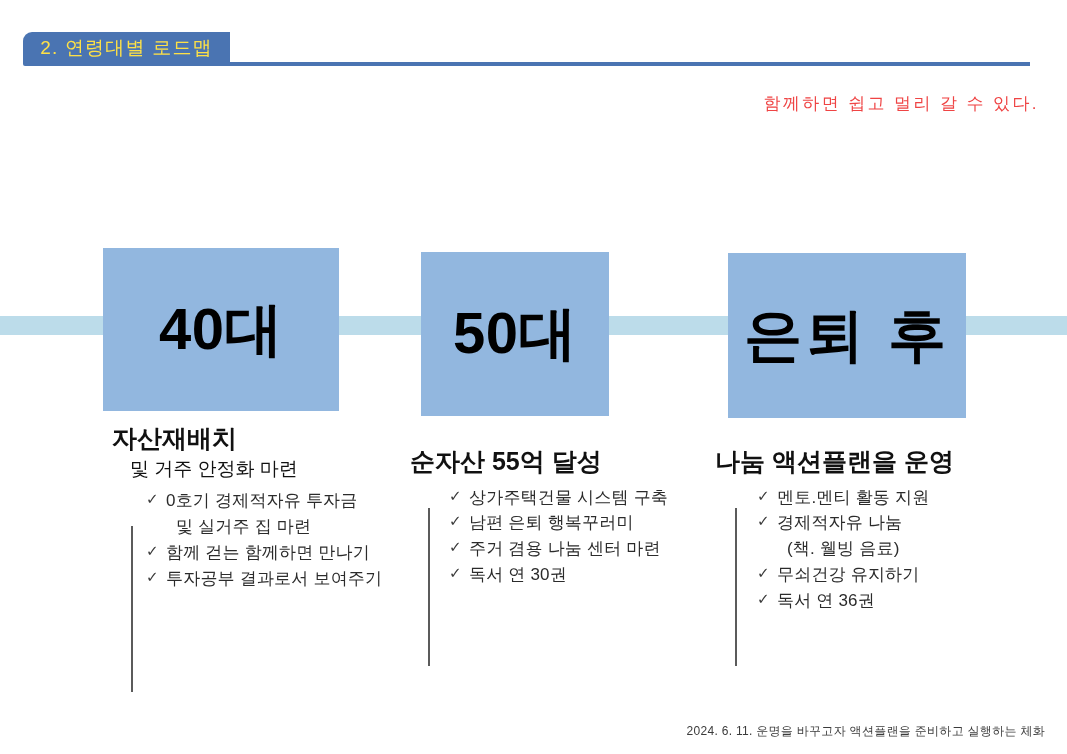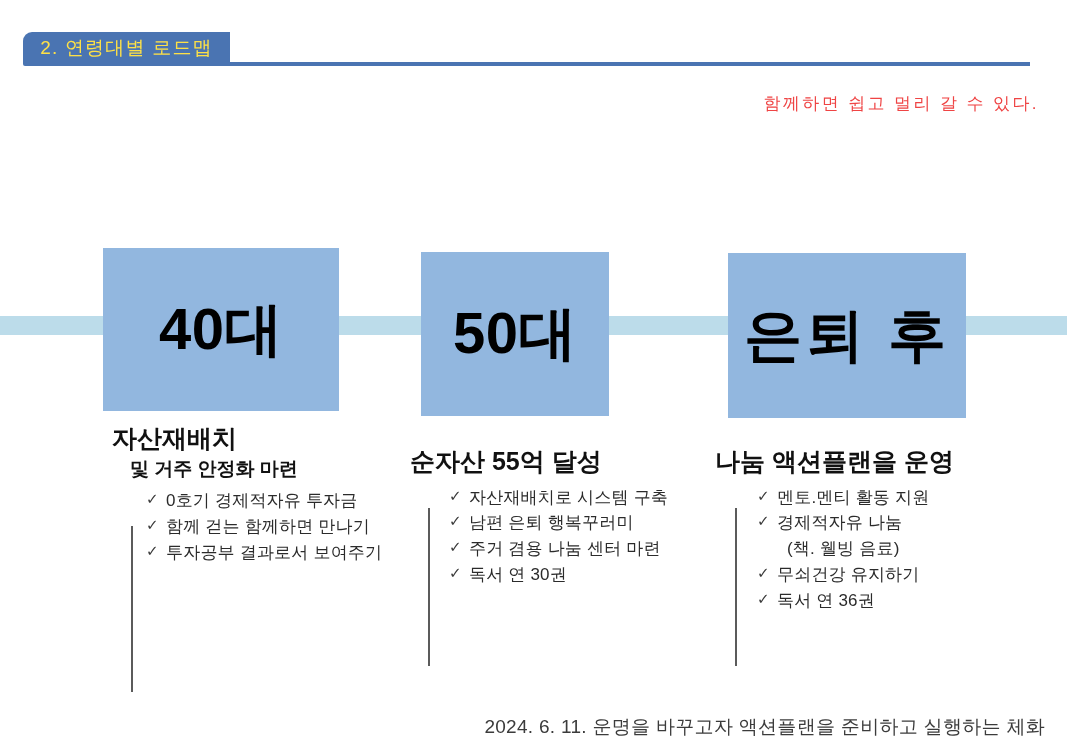--- a/index.html
+++ b/index.html
@@ -106,21 +106,21 @@
   .col-heading {
     font-size: 25px;
     font-weight: bold;
     color: #111111;
     line-height: 1.18;
     white-space: nowrap;
     margin: 0;
   }
   .col-subheading {
     font-size: 19px;
-    font-weight: bold;
+    font-weight: normal;
     color: #111111;
     line-height: 1.2;
     white-space: nowrap;
     margin: 4px 0 0 18px;
   }
 
   .bullet-wrap {
     position: relative;
     margin-top: 8px;
     padding-left: 20px;
@@ -162,21 +162,21 @@
   }
   .column.c1 .bullet-list { padding-left: 14px; }
   .column.c2 .bullet-list { padding-left: 19px; }
   .column.c3 .bullet-list { padding-left: 22px; }
 
   
   .footer-note {
     position: absolute;
     right: 22px;
     bottom: 14px;
-    font-size: 19px;
+    font-size: 12px;
     color: #3b3b3b;
     letter-spacing: 0.3px;
     white-space: nowrap;
   }
 </style>
 </head>
 <body>
 
 <div class="slide">
 
@@ -202,40 +202,43 @@
   <div class="column c1">
     <div class="col-heading">자산재배치</div>
     <div class="col-subheading">및 거주 안정화 마련</div>
     <div class="bullet-wrap">
       <div class="divider-line"></div>
       <ul class="bullet-list">
         <li class="bullet-item">
           <span class="check">✓</span>
           <span>0호기 경제적자유 투자금</span>
         </li>
+        <li class="bullet-item cont">
+          <span>및 실거주 집 마련</span>
+        </li>
         <li class="bullet-item">
           <span class="check">✓</span>
           <span>함께 걷는 함께하면 만나기</span>
         </li>
         <li class="bullet-item">
           <span class="check">✓</span>
           <span>투자공부 결과로서 보여주기</span>
         </li>
       </ul>
     </div>
   </div>
 
   <div class="column c2">
     <div class="col-heading">순자산 55억 달성</div>
     <div class="bullet-wrap">
       <div class="divider-line"></div>
       <ul class="bullet-list">
         <li class="bullet-item">
           <span class="check">✓</span>
-          <span>자산재배치로 시스템 구축</span>
+          <span>상가주택건물 시스템 구축</span>
         </li>
         <li class="bullet-item">
           <span class="check">✓</span>
           <span>남편 은퇴 행복꾸러미</span>
         </li>
         <li class="bullet-item">
           <span class="check">✓</span>
           <span>주거 겸용 나눔 센터 마련</span>
         </li>
         <li class="bullet-item">

